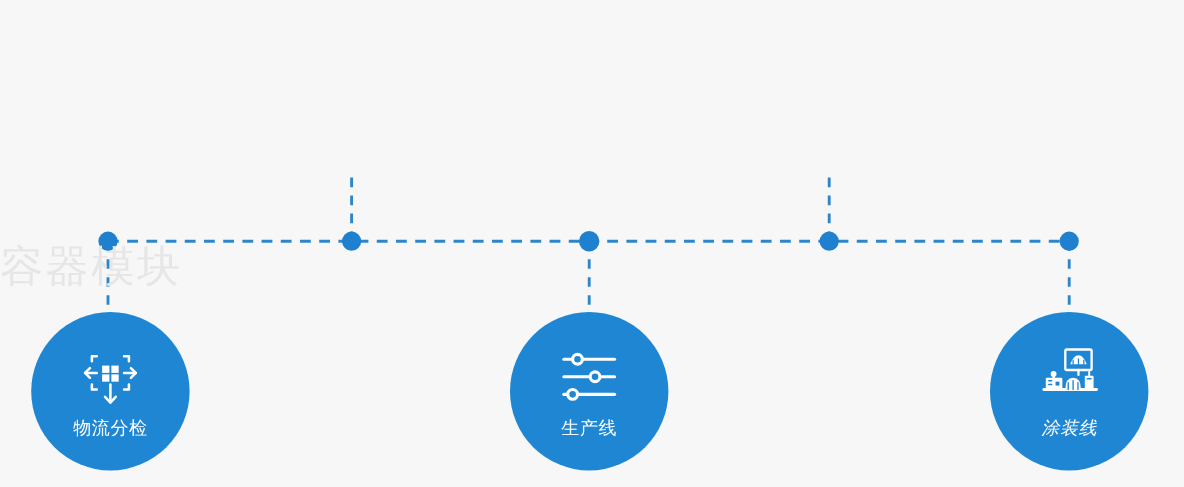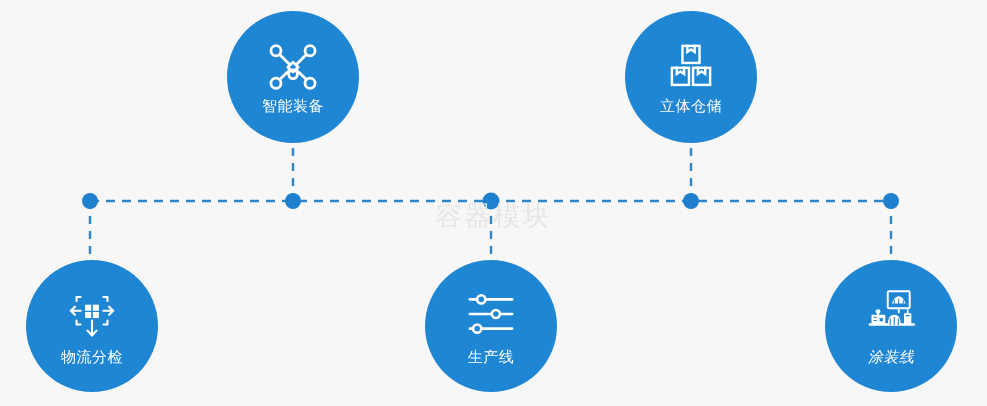--- a/index.html
+++ b/index.html
@@ -24,22 +24,21 @@
     width: 987px;
     height: 406px;
     pointer-events: none;
   }
   
   .watermark {
     position: absolute;
     left: 0;
     top: 198px;
     width: 987px;
-    text-align: center;
-    font-size: 27px;
+    font-size: 36px;
     letter-spacing: 2px;
     color: #e6e6e6;
     font-weight: 400;
     user-select: none;
     white-space: nowrap;
   }
   
   .node {
     position: absolute;
     width: 132px;
@@ -99,54 +98,21 @@
 
     <circle cx="90" cy="201" r="8" fill="#2080d0"></circle>
     <circle cx="293" cy="201" r="8" fill="#2080d0"></circle>
     <circle cx="491" cy="201" r="8.5" fill="#2080d0"></circle>
     <circle cx="691" cy="201" r="8" fill="#2080d0"></circle>
     <circle cx="891" cy="201" r="8" fill="#2080d0"></circle>
   </svg>
 
   <div class="watermark">容器模块</div>
 
-  <div class="node n-smart-equipment">
-    <span class="node-icon">
-      <svg viewBox="0 0 64 64" xmlns="http://www.w3.org/2000/svg" fill="none" stroke="#ffffff" stroke-width="3.4" stroke-linecap="round" stroke-linejoin="round">
-        <circle cx="11" cy="12" r="6.2"></circle>
-        <circle cx="53" cy="12" r="6.2"></circle>
-        <circle cx="11" cy="52" r="6.2"></circle>
-        <circle cx="53" cy="52" r="6.2"></circle>
-        <circle cx="32" cy="41" r="5.4"></circle>
-        <path d="M15.5 16.5 L27.5 28.5"></path>
-        <path d="M48.5 16.5 L36.5 28.5"></path>
-        <path d="M15.5 47.5 L27.5 36"></path>
-        <path d="M48.5 47.5 L36.5 36"></path>
-        <path d="M32 26 L38.4 32.4 L32 38 L25.6 32.4 Z"></path>
-      </svg>
-    </span>
-    <span class="node-label">智能装备</span>
-  </div>
 
-  <div class="node n-stereo-warehouse">
-    <span class="node-icon">
-      <svg viewBox="0 0 64 64" xmlns="http://www.w3.org/2000/svg" fill="none" stroke="#ffffff" stroke-width="3" stroke-linecap="square" stroke-linejoin="miter">
-
-        <rect x="21.5" y="6" width="21" height="21"></rect>
-        <path d="M27.5 6 L27.5 13.5 L32 10.5 L36.5 13.5 L36.5 6"></path>
-
-        <rect x="8.5" y="33" width="21" height="21"></rect>
-        <path d="M14.5 33 L14.5 40.5 L19 37.5 L23.5 40.5 L23.5 33"></path>
-
-        <rect x="34.5" y="33" width="21" height="21"></rect>
-        <path d="M40.5 33 L40.5 40.5 L45 37.5 L49.5 40.5 L49.5 33"></path>
-      </svg>
-    </span>
-    <span class="node-label">立体仓储</span>
-  </div>
 
   <div class="node n-logistics-sorting">
     <span class="node-icon">
       <svg viewBox="0 0 64 64" xmlns="http://www.w3.org/2000/svg" fill="none" stroke="#ffffff" stroke-width="2.6" stroke-linecap="round" stroke-linejoin="round">
 
         <path d="M18 11 L13 11 L13 16"></path>
         <path d="M46 11 L51 11 L51 16"></path>
         <path d="M18 45 L13 45 L13 40"></path>
         <path d="M46 45 L51 45 L51 40"></path>
 

